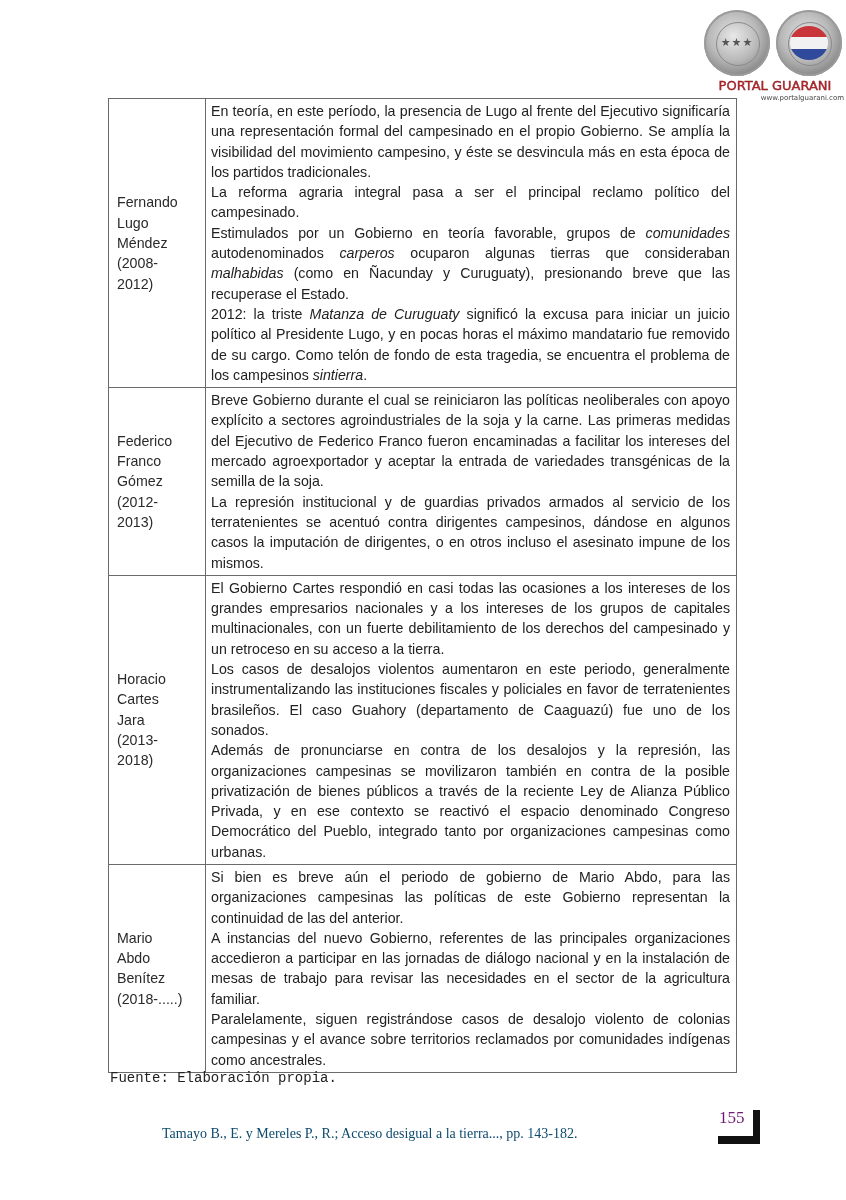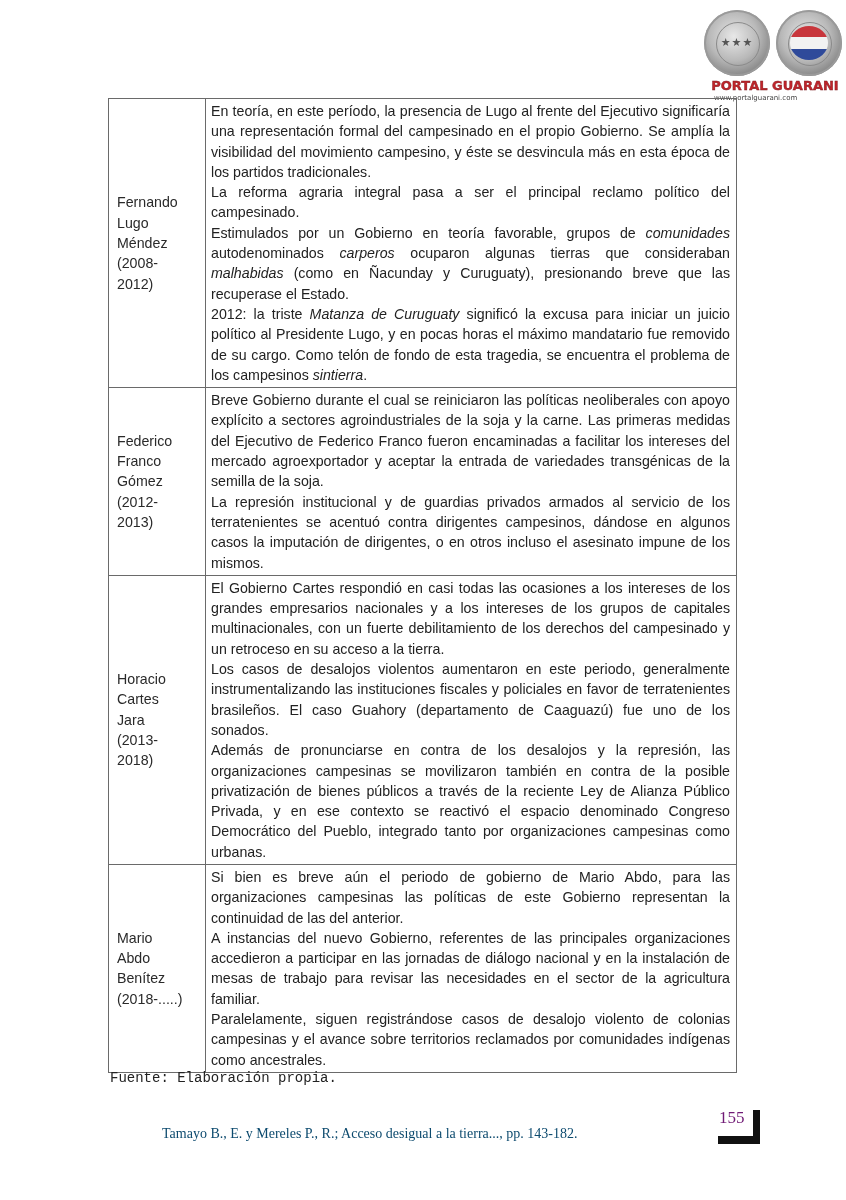--- a/index.html
+++ b/index.html
@@ -24,25 +24,25 @@
   .seal.s1 .stars {
     position: absolute; left: 0; right: 0; top: 26px; text-align: center; font-size: 11px; color: #555;
     font-family: "DejaVu Sans", sans-serif; letter-spacing: 1px;
   }
   .seal.s2 .flag {
     position: absolute; left: 14px; top: 16px; width: 38px; height: 34px; border-radius: 50%; overflow: hidden;
   }
   .seal.s2 .flag div { height: 33.3%; }
   .portal-text {
     position: absolute; left: 4px; top: 70px; width: 142px; text-align: center;
-    font-family: "DejaVu Sans", sans-serif; font-weight: bold; font-size: 13px; color: #c0242a;
+    font-family: "DejaVu Sans", sans-serif; font-weight: normal; font-size: 13px; color: #c0242a;
     letter-spacing: 0px; -webkit-text-stroke: 0.4px #7a1a1e;
   }
   .portal-url {
-    position: absolute; left: 14px; top: 86px; width: 130px; text-align: left;
+    position: absolute; left: 14px; top: 86px; width: 130px; text-align: right;
     font-family: "DejaVu Sans", sans-serif; font-size: 7px; color: #444;
   }
   table.main {
     position: absolute; left: 108px; top: 98px; width: 629px;
     border-collapse: collapse;
     font-family: "Liberation Sans", sans-serif; font-size: 14.2px; line-height: 20.3px;
     color: #222;
   }
   table.main td {
     border: 1.5px solid #6a6a6a; vertical-align: middle;

